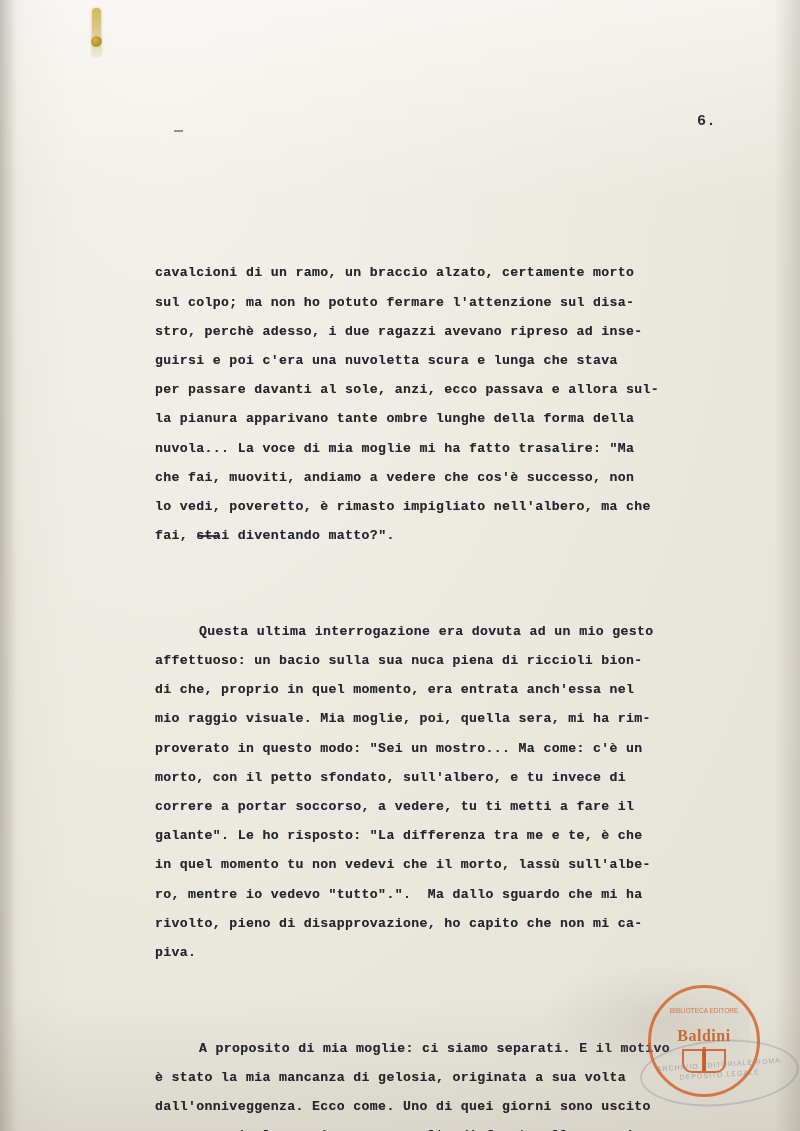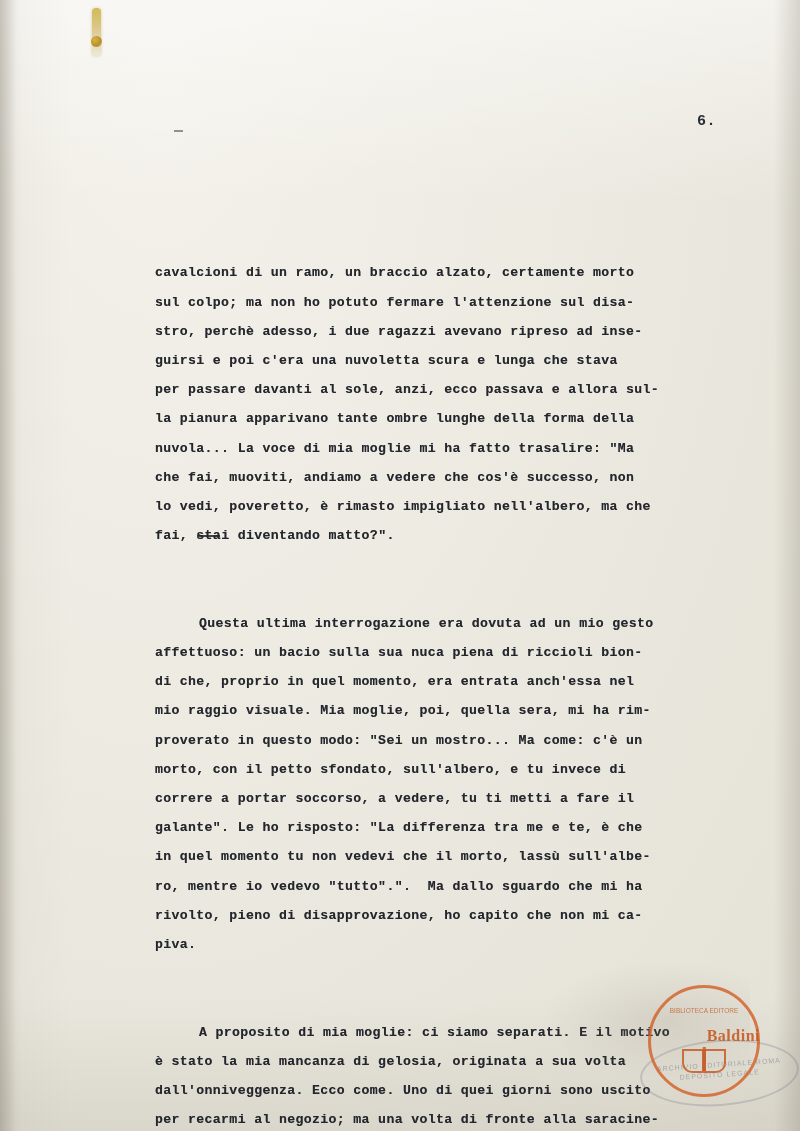--- a/index.html
+++ b/index.html
@@ -96,21 +96,21 @@
     line-height: 29.2px;
     letter-spacing: 0.35px;
     white-space: pre-wrap;
     text-shadow: 0 0 0.6px rgba(35,38,44,0.45);
   }
   .para {
     margin: 0 0 0 0;
     font-weight: bold;
   }
   .para + .para {
-    margin-top: 0;
+    margin-top: 8px;
   }
   .indent {
     display: inline-block;
     width: 44px;
   }
   .strike-over {
     position: relative;
   }
   .strike-over::after {
     content: "";
@@ -136,21 +136,21 @@
     position: absolute;
     inset: 0;
     border: 3.5px solid #d2622a;
     border-radius: 50%;
     opacity: 0.82;
   }
   .stamp-name {
     position: absolute;
     left: 0; right: 0;
     top: 42px;
-    text-align: right;
+    text-align: center;
     font-family: "Liberation Serif", serif;
     font-size: 16px;
     font-weight: 700;
     color: #c85c26;
     letter-spacing: 0.5px;
     opacity: 0.9;
   }
   .stamp-top {
     position: absolute;
     left: 0; right: 0;

